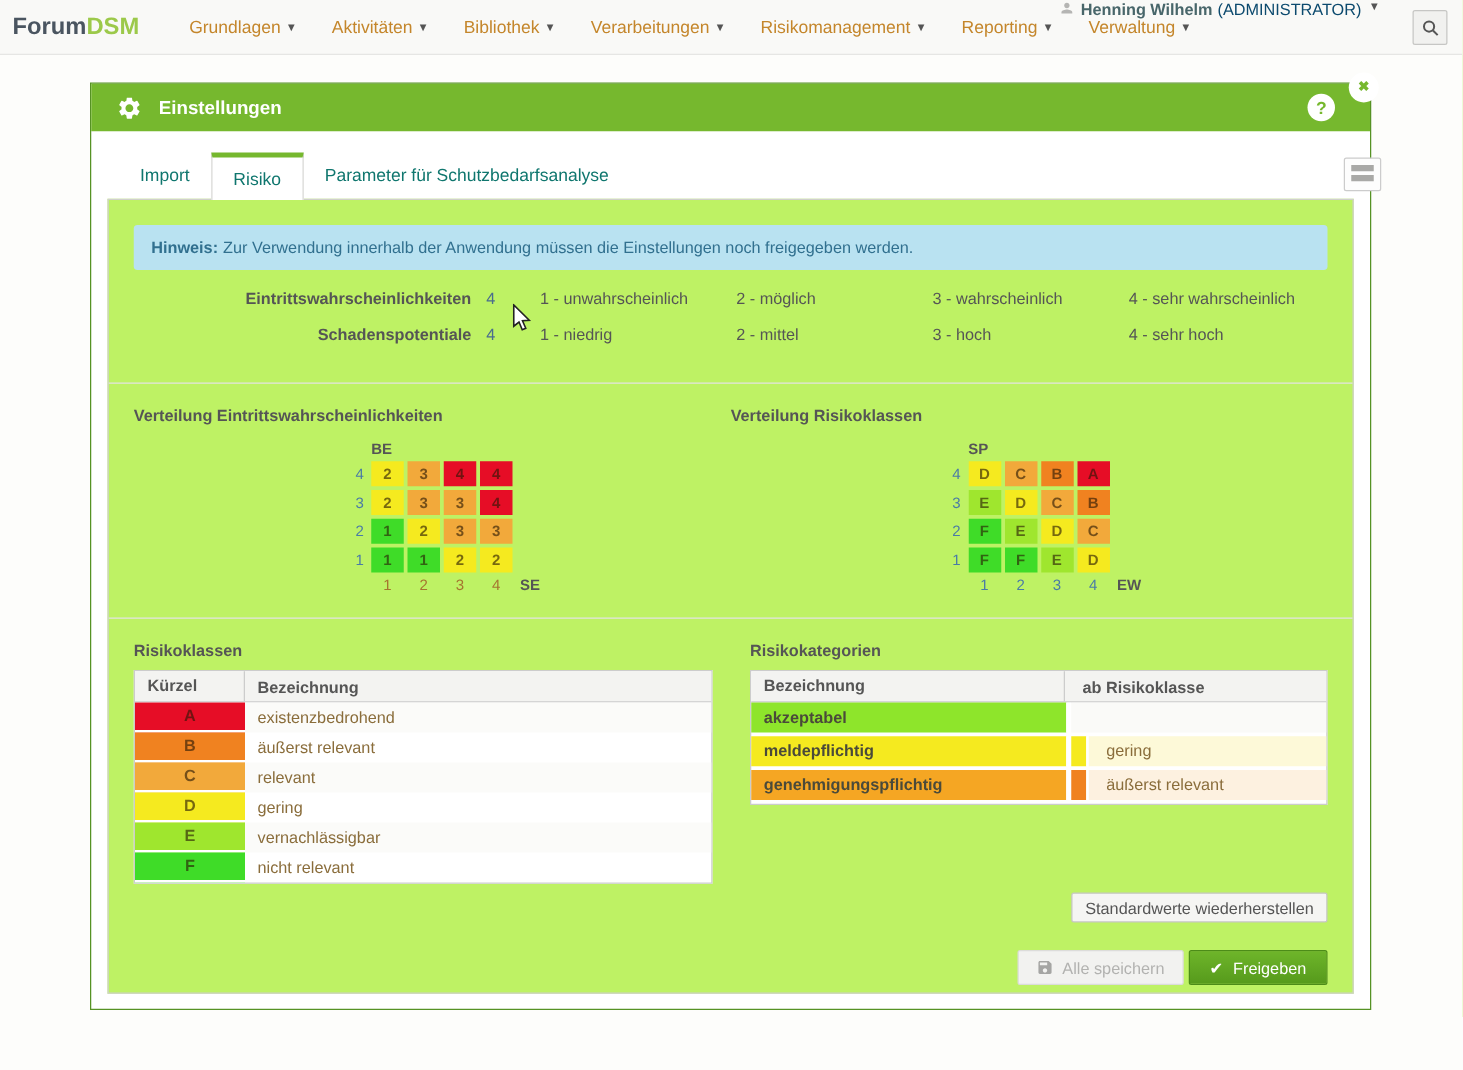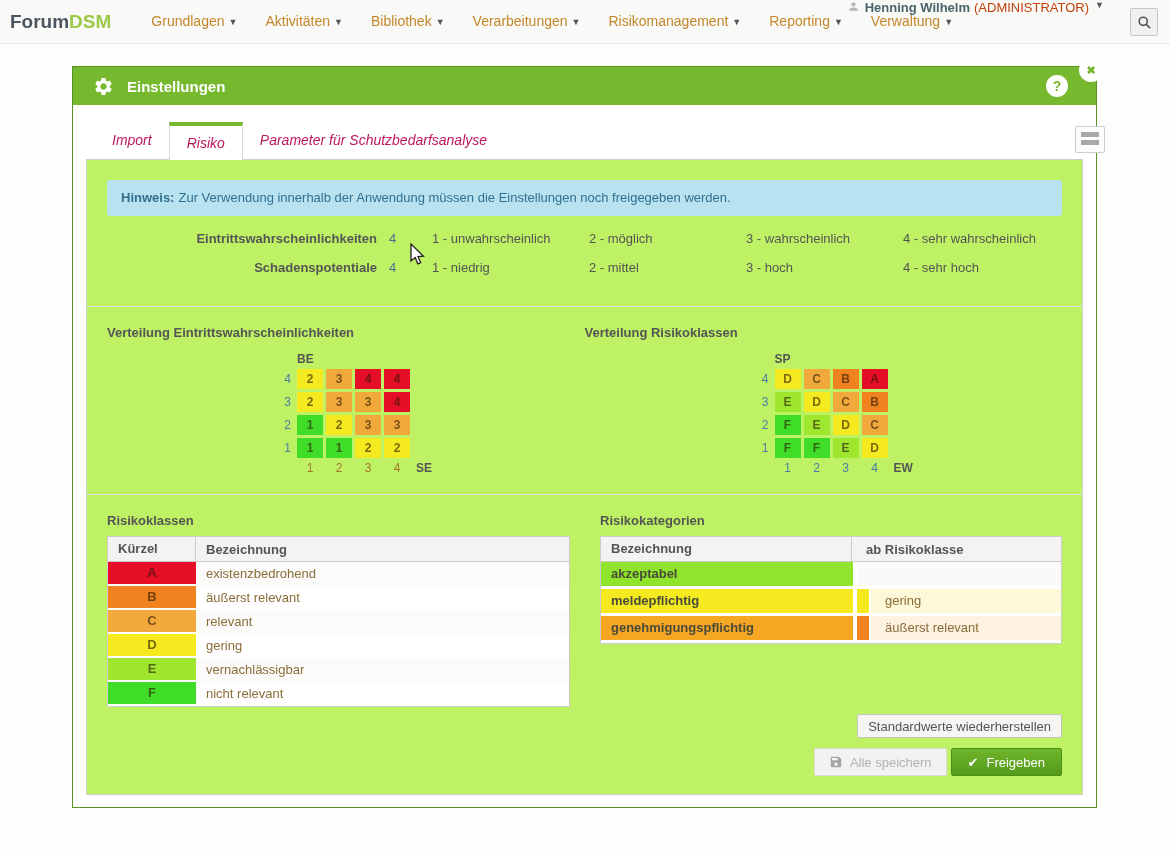--- a/index.html
+++ b/index.html
@@ -14,21 +14,21 @@
   .logo .p1 { color:#4a5560; }
   .logo .p2 { color:#9cc94a; }
   .nav-menu { display:flex; margin-left:26px; }
   .nav-item { padding:0 14px; line-height:44px; font-size:14px;
     color:var(--link-orange); cursor:pointer; white-space:nowrap; }
   .nav-item .caret { color:#555; font-size:9px; margin-left:4px; vertical-align:1px; }
   .user-box { position:absolute; right:66px; top:0; height:36px; display:flex;
     font-size:13px; cursor:pointer; }
   .user-box svg { margin-right:5px; }
   .user-name { color:#48666a; font-weight:bold; }
-  .user-role { color:#c2410c; margin-left:4px; }
+  .user-role { color:#0c4a6e; margin-left:4px; }
   .user-box .caret { color:#555; font-size:9px; margin-left:6px; }
   .search-btn { position:absolute; right:12px; top:8px; width:28px; height:28px;
     background:#f1f1ef; border:1px solid #c6c6c4; border-radius:2px;
     display:flex; align-items:center; justify-content:center; cursor:pointer; }
 
   
   .dialog { position:absolute; left:72px; top:66px; width:1025px; height:742px;
     background:#fff; border:1px solid #569224; }
   .d-header { height:38px; background:var(--green-header); display:flex;
     align-items:center; padding-left:20px; position:relative; }
@@ -36,21 +36,21 @@
   .help-btn { position:absolute; right:28px; top:8px; width:22px; height:22px;
     border-radius:50%; background:#fff; color:var(--green-header); font-weight:bold;
     font-size:14px; text-align:center; line-height:22px; cursor:pointer; }
   .close-btn { position:absolute; right:-7px; top:-9px; width:24px; height:24px;
     border-radius:50%; background:#fff; color:var(--green-header); font-weight:bold;
     font-size:11px; text-align:center; line-height:24px; cursor:pointer; z-index:6; }
 
   
   .tabbar { margin:16px 0 0 22px; height:38px; position:relative; }
   .tab { display:inline-block; padding:0 17px; line-height:38px; font-size:14px;
-    color:#be185d; cursor:pointer; vertical-align:bottom;font-style:italic; }
+    color:#0f766e; cursor:pointer; vertical-align:bottom; }
   .tab.active { background:#fff; border:1px solid #d8d8d6; border-top:4px solid var(--green-header);
     border-bottom:none; line-height:34px; position:relative; z-index:2; margin-bottom:-1px; }
   .list-toggle { position:absolute; right:-9px; top:5px; width:30px; height:27px;
     border:1px solid #ccc; background:#fdfdfd; border-radius:2px; padding:5px 5px;
     cursor:pointer; }
   .list-toggle .bar { width:18px; height:5px; background:#a9a9a7; margin-bottom:3px; }
 
   
   .panel { margin:0 13px; border:1px solid #cfcfcd; height:636px; position:relative;
     background:#bef264; }
@@ -121,21 +121,21 @@
   .bg-red { background:var(--cell-red); }
   .bg-catgreen { background:var(--cat-green); }
   .bg-catorange { background:var(--cat-orange); }
   .bg-tintyellow { background:var(--tint-yellow); }
   .bg-tintorange { background:var(--tint-orange); }
 
   
   .btn-restore { position:absolute; right:20px; top:554px; height:24px;
     background:#f5f5f3; border:1px solid #c6c6c4; border-radius:2px; color:#555;
     font-size:13px; padding:0 10px; font-family:inherit; cursor:pointer; }
-  .actions { position:absolute; right:20px; top:588px; display:flex; }
+  .actions { position:absolute; right:20px; top:600px; display:flex; }
   .btn-save { height:28px; background:#f2f2f0; border:1px solid #dcdcda; border-radius:2px;
     color:#b2b2b0; font-size:13px; padding:0 14px; font-family:inherit; display:flex;
     align-items:center; gap:7px; cursor:default; }
   .btn-release { height:28px; margin-left:4px; border-radius:2px; color:#fff;
     background:linear-gradient(#6eb52a,#569a1c); border:1px solid #4c8c18; font-size:13px;
     padding:0 16px; font-family:inherit; display:flex; align-items:center; gap:8px;
     cursor:pointer; }
   .btn-release .check { font-size:13px; }
 
   

